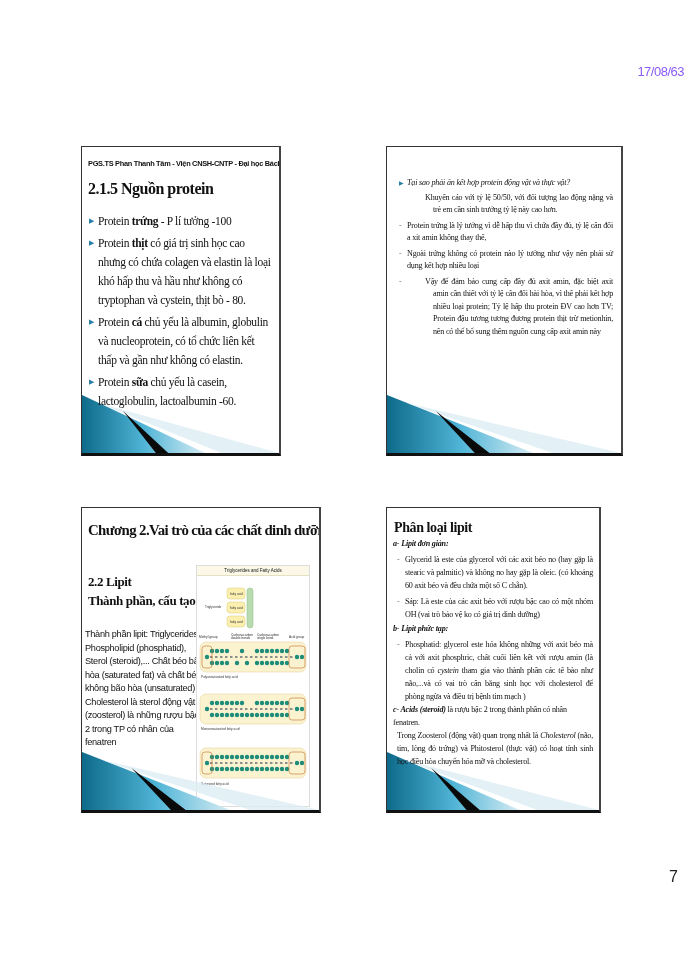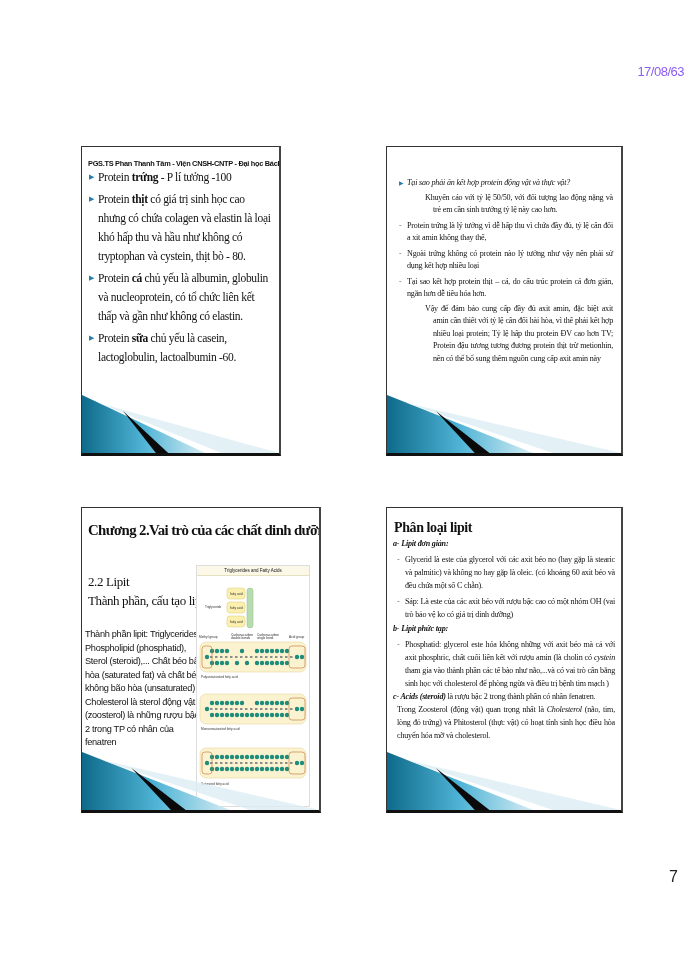--- a/index.html
+++ b/index.html
@@ -3,35 +3,35 @@
 <meta charset="utf-8">
 <style>
   html, body { margin:0; padding:0; background:#fff; }
   body { width:700px; height:960px; position:relative; overflow:hidden; font-family:"Liberation Serif", serif; color:#111; }
   .date { position:absolute; right:16px; top:64px; font-family:"Liberation Sans", sans-serif; font-size:13px; color:#8b5cf6; letter-spacing:-0.5px; }
   .pagenum { position:absolute; right:22px; top:868px; font-family:"Liberation Sans", sans-serif; font-size:16px; color:#222; }
   .slide { position:absolute; background:#fff; border:1px solid #333; border-right:2px solid #444; border-bottom:3px solid #111; overflow:hidden; box-sizing:border-box; }
   .s1 { left:81px; top:146px; width:200px; height:310px; }
   .s2 { left:386px; top:146px; width:237px; height:310px; }
   .s3 { left:81px; top:507px; width:240px; height:306px; }
-  .s4 { left:386px; top:507px; width:237px; height:306px; }
+  .s4 { left:386px; top:507px; width:215px; height:306px; }
   .deco { position:absolute; left:0; bottom:0; width:100%; height:70px; pointer-events:none; }
   .content { position:absolute; left:0; top:0; right:0; bottom:0; padding:0 6px; z-index:2; }
   .s1 .author { font-family:"Liberation Sans", sans-serif; font-weight:bold; font-size:7.4px; margin-top:12px; letter-spacing:-0.3px; white-space:nowrap; }
   .s1 h2 { font-size:16px; font-weight:bold; margin:12px 0 14px 0; letter-spacing:-0.5px; }
   .bul { position:relative; padding-left:10px; font-size:11.5px; line-height:19px; letter-spacing:-0.3px; margin-bottom:3px; }
   .bul .arrow { position:absolute; left:1px; top:0; font-size:7px; color:#2a7fa8; }
   .s2 .content { padding:0 8px 0 12px; font-size:8.1px; line-height:12.5px; letter-spacing:-0.2px; }
   .s2 .q { margin-top:30px; font-style:italic; position:relative; padding-left:8px; }
   .s2 .q .arrow { position:absolute; left:0; top:0; font-size:6px; color:#2a7fa8; font-style:normal; }
   .para { text-indent:-8px; padding-left:8px; margin-top:2px; text-align:justify;margin-left:26px; }
   .dash { position:relative; padding-left:8px; margin-top:3px; text-align:justify; }
   .dash .mk { position:absolute; left:0; top:0; color:#777; }
   .s3 h2 { font-size:14.8px; font-weight:bold; margin:14px 0 0 0; letter-spacing:-0.6px; white-space:nowrap; }
-  .s3 .sub { position:absolute; left:6px; top:64px; font-size:13px; font-weight:normal; line-height:19px; letter-spacing:-0.4px; }
+  .s3 .sub { position:absolute; left:6px; top:64px; font-size:13px; font-weight:bold; line-height:19px; letter-spacing:-0.4px; }
   .s3 .body { position:absolute; left:3px; top:120px; width:120px; font-family:"Liberation Sans", sans-serif; font-size:9.2px; line-height:13.5px; letter-spacing:-0.3px; color:#111; }
   .fig { position:absolute; left:114px; top:57px; width:112px; height:240px; border:1px solid #ddd; background:#fff; }
   .fig .ftitle { font-family:"Liberation Sans", sans-serif; font-size:4.5px; text-align:center; border-bottom:1px solid #e5e0c0; background:#fbf8e8; padding:2px 0; }
   .s4 .content { padding:0 6px 0 10px; font-size:8.1px; line-height:13px; letter-spacing:-0.2px; }
   .s4 h2 { font-size:14px; font-weight:bold; margin:13px 0 3px -3px; letter-spacing:-0.4px; }
   .sect { font-weight:bold; font-style:italic; margin-top:1px; margin-left:-4px; }
   .sect2 { margin-left:-4px; text-indent:0; }
   .sect2 .lbl { font-weight:bold; font-style:italic; }
 </style>
 </head>
@@ -47,20 +47,21 @@
           <stop offset="0.5" stop-color="#4fb4d6"></stop>
           <stop offset="1" stop-color="#d6ecf3"></stop>
         </linearGradient>
       </defs>
     <polygon points="0,12 150,70 0,70" fill="url(#g1)"></polygon>
     <polygon points="20,20 240,70 170,70" fill="#dcecf2" opacity="0.8"></polygon>
     <polygon points="50,28 105,70 90,70" fill="#0a0a0a"></polygon>
   </svg>
   <div class="content">
     <div class="author">PGS.TS Phan Thanh Tâm - Viện CNSH-CNTP - Đại học Bách Khoa HN</div>
+    <h2>2.1.5 Nguồn protein</h2>
     <div class="bul"><span class="arrow">▶</span><span>Protein </span><b>trứng</b><span> - P lí tưởng -100</span></div>
     <div class="bul"><span class="arrow">▶</span><span>Protein </span><b>thịt</b><span> có  giá trị sinh học cao nhưng có chứa colagen và elastin là loại khó hấp thu và hầu như không có  tryptophan và cystein, thịt bò - 80.</span></div>
     <div class="bul"><span class="arrow">▶</span><span>Protein </span><b>cá</b><span> chủ yếu là albumin, globulin và nucleoprotein, có tổ chức liên kết thấp và gần như không có elastin.</span></div>
     <div class="bul"><span class="arrow">▶</span><span>Protein </span><b>sữa</b><span> chủ yếu là casein, lactoglobulin, lactoalbumin -60.</span></div>
   </div>
 </div>
 
 <div class="slide s2">
   <svg class="deco" viewBox="0 0 240 70" preserveAspectRatio="none">
     <defs>
@@ -72,21 +73,21 @@
       </defs>
     <polygon points="0,12 150,70 0,70" fill="url(#g2)"></polygon>
     <polygon points="20,20 240,70 170,70" fill="#dcecf2" opacity="0.8"></polygon>
     <polygon points="50,28 105,70 90,70" fill="#0a0a0a"></polygon>
   </svg>
   <div class="content">
     <div class="q"><span class="arrow">▶</span><span>Tại sao phải ăn kết hợp protein động vật và thực vật?</span></div>
     <div class="para">Khuyến cáo với tỷ lệ 50/50, với đối tượng lao động nặng và trẻ em cần sinh trưởng tỷ lệ này cao hơn.</div>
     <div class="dash"><span class="mk">-</span><span>Protein trứng là lý tưởng vì dễ hấp thu vì chứa đầy đủ, tỷ lệ cân đối a xit amin không thay thế,</span></div>
     <div class="dash"><span class="mk">-</span><span>Ngoài trứng không có protein nào lý tưởng như vậy nên phải sử dụng kết hợp nhiều loại</span></div>
-    <div class="dash"><span class="mk">-</span><span>Tại sao kết hợp protein thịt – cá, do cấu trúc protein cá đơn giản, ngắn hơn dễ tiêu hóa hơn.</span></div>
+    <div class="dash"><span class="mk">-</span></div>
     <div class="para">Vậy để đảm bảo cung cấp đầy đủ axit amin, đặc biệt axit amin cần thiết với tỷ lệ cân đối hài hòa, vì thế phải kết hợp nhiều loại protein; Tỷ lệ hấp thu protein ĐV cao hơn  TV; Protein đậu tương tương đương protein thịt trừ metionhin, nên có thể bổ sung thêm nguồn cung cấp axit amin này</div>
   </div>
 </div>
 
 <div class="slide s3">
   <svg class="deco" viewBox="0 0 240 70" preserveAspectRatio="none" style="z-index:3">
     <defs>
         <linearGradient id="g3" x1="0" x2="1">
           <stop offset="0" stop-color="#0e6a8a"></stop>
           <stop offset="0.5" stop-color="#4fb4d6"></stop>

